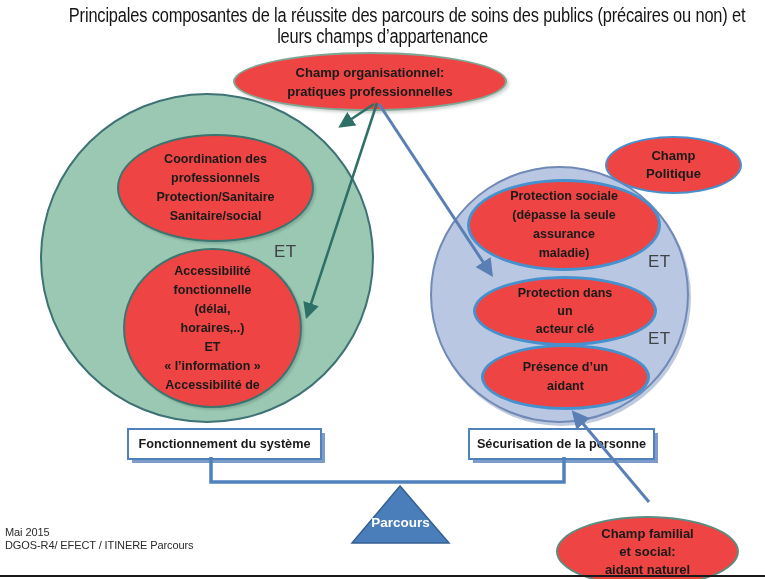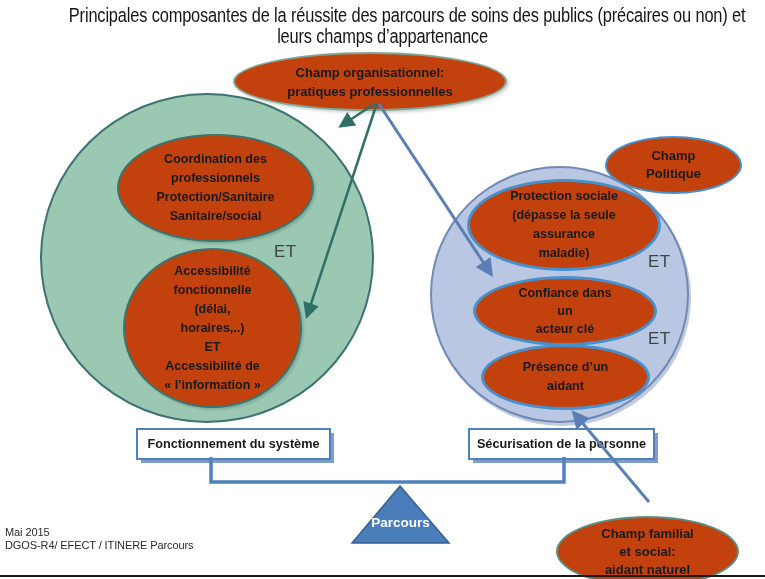--- a/index.html
+++ b/index.html
@@ -6,21 +6,21 @@
   body{width:765px;height:579px;position:relative;font-family:"Liberation Sans",sans-serif;color:#1a1a1a;overflow:hidden;}
   
   .title-line{position:absolute;left:0;width:765px;text-align:center;font-size:20px;
     letter-spacing:-0.2px;transform:scaleX(0.82);transform-origin:50% 50%;white-space:nowrap;color:#151515;}
   
   .big-circle{position:absolute;border-radius:50%;}
   .green-circle{left:40px;top:93px;width:330px;height:326px;background:#9bc8b2;border:2px solid #3e7274;}
   .blue-circle{left:430px;top:166px;width:255px;height:253px;background:#b9c7e3;border:2px solid #7089b6;
     box-shadow:2px 3px 0 0 rgba(112,137,182,0.45);}
   
-  .ellipse{position:absolute;border-radius:50%;background:#c2410c;display:flex;flex-direction:column;
+  .ellipse{position:absolute;border-radius:50%;background:#ef4444;display:flex;flex-direction:column;
     align-items:center;justify-content:center;text-align:center;font-weight:bold;font-size:12.5px;line-height:19px;}
   .teal-border{border:2px solid #3c746f;box-shadow:2px 2px 2px rgba(60,100,95,0.25);}
   .blue-border{border:3px solid #4691cd;}
   .e-coordination{left:117px;top:134px;width:193px;height:104px;}
   .e-accessibility{left:123px;top:248px;width:175px;height:156px;}
   .e-protection{left:467px;top:179px;width:188px;height:86px;}
   .e-confidence{left:473px;top:276px;width:178px;height:64px;line-height:18px;}
   .e-presence{left:481px;top:344px;width:163px;height:60px;}
   .e-organisational{left:233px;top:52px;width:270px;height:55px;border:2px solid #7da794;
     box-shadow:2px 2px 3px rgba(110,130,120,0.35);font-size:13px;line-height:19px;}
@@ -29,21 +29,21 @@
   .ln{display:block;}
   
   .et{position:absolute;font-size:17px;color:#3f4447;letter-spacing:0.5px;}
   .et-left{left:274px;top:242px;}
   .et-right-1{left:648px;top:252px;}
   .et-right-2{left:648px;top:329px;}
   
   .label-box{position:absolute;top:428px;height:28px;background:#fff;border:2px solid #4f81bd;
     box-shadow:4px 4px 0 -1px #7e9cc9;display:flex;align-items:center;justify-content:center;
     font-weight:bold;font-size:12.7px;}
-  .box-left{left:136px;width:191px;text-align:right;}
+  .box-left{left:127px;width:191px;text-align:right;}
   .box-right{left:468px;width:183px;}
   
   .overlay{position:absolute;left:0;top:0;pointer-events:none;}
   
   .parcours{position:absolute;left:352px;top:515px;width:97px;text-align:center;
     color:#fff;font-weight:bold;font-size:13.5px;}
   
   .footer{position:absolute;left:5px;top:526px;font-size:11px;line-height:13px;color:#2b2b2b;letter-spacing:-0.1px;}
   .bottom-rule{position:absolute;left:0;top:575px;width:765px;height:2px;background:#1a1a1a;}
 </style>
@@ -61,33 +61,33 @@
   <span class="ln">professionnels</span>
   <span class="ln">Protection/Sanitaire</span>
   <span class="ln">Sanitaire/social</span>
 </div>
 <div class="ellipse teal-border e-accessibility">
   <span class="ln">Accessibilité</span>
   <span class="ln">fonctionnelle</span>
   <span class="ln">(délai,</span>
   <span class="ln">horaires,..)</span>
   <span class="ln">ET</span>
+  <span class="ln">« l’information »</span>
   <span class="ln">Accessibilité de</span>
-  <span class="ln">« l’information »</span>
 </div>
 <div class="et et-left">ET</div>
 
 <div class="ellipse blue-border e-protection">
   <span class="ln">Protection sociale</span>
   <span class="ln">(dépasse la seule</span>
   <span class="ln">assurance</span>
   <span class="ln">maladie)</span>
 </div>
 <div class="ellipse blue-border e-confidence">
-  <span class="ln">Confiance dans</span>
+  <span class="ln">Protection dans</span>
   <span class="ln">un</span>
   <span class="ln">acteur clé</span>
 </div>
 <div class="ellipse blue-border e-presence">
   <span class="ln">Présence d’un</span>
   <span class="ln">aidant</span>
 </div>
 <div class="et et-right-1">ET</div>
 <div class="et et-right-2">ET</div>
 

